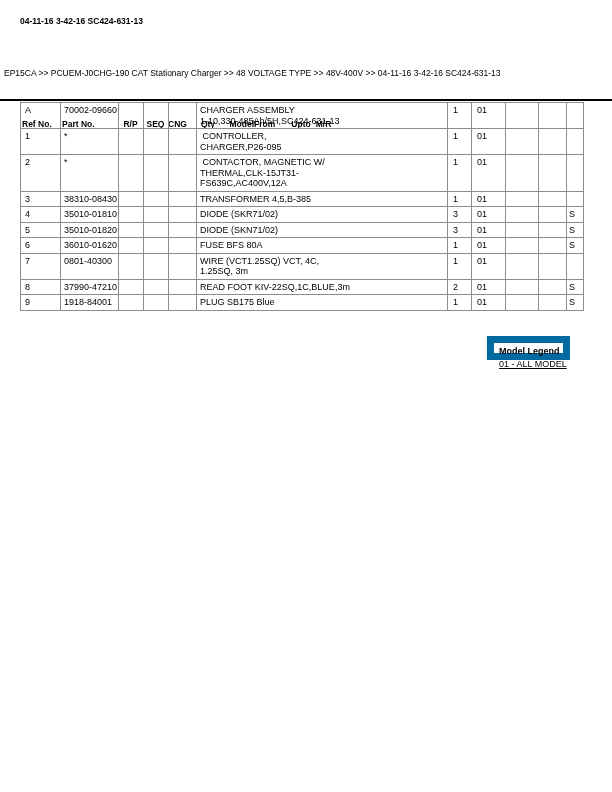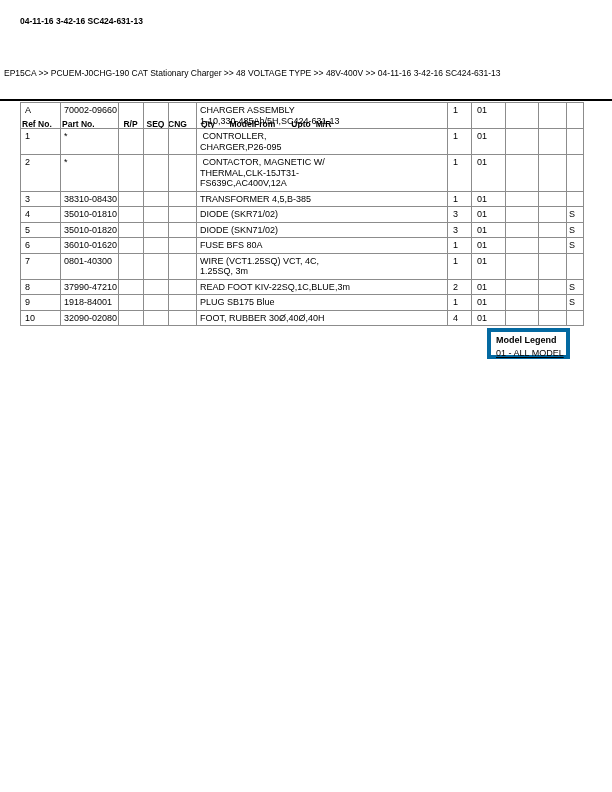--- a/index.html
+++ b/index.html
@@ -75,23 +75,23 @@
     overflow:hidden;
   }
   #parts-table td.cell-ref{padding-left:4px;}
   #parts-table td.cell-part{white-space:nowrap;}
   #parts-table td.cell-desc{white-space:pre-wrap;}
   #parts-table td.cell-qty{padding-left:5px;}
   #parts-table td.cell-model{padding-left:5px;}
   #parts-table td.cell-mr{padding-left:2px;}
   
   .legend-box{
-    position:absolute;left:487px;top:328px;
-    width:83px;height:31px;box-sizing:border-box;
-    border:4px solid #0369a1;
+    position:absolute;left:487px;top:336px;
+    width:83px;height:24px;box-sizing:border-box;
+    border:7px solid #0369a1;
     padding:2px 5px;
     font-size:9px;line-height:12.5px;
     background:var(--bg);
   }
   .legend-title{font-weight:bold;white-space:nowrap;}
   .legend-entry{white-space:nowrap;text-decoration:underline;}
 </style>
 </head>
 <body>
 
@@ -259,33 +259,20 @@
           <td class="cell-rp"></td>
           <td class="cell-seq"></td>
           <td class="cell-cng"></td>
           <td class="cell-desc">PLUG SB175 Blue</td>
           <td class="cell-qty">1</td>
           <td class="cell-model">01</td>
           <td class="cell-from"></td>
           <td class="cell-upto"></td>
           <td class="cell-mr">S</td>
         </tr>
-        <tr>
-          <td class="cell-ref">10</td>
-          <td class="cell-part">32090-02080</td>
-          <td class="cell-rp"></td>
-          <td class="cell-seq"></td>
-          <td class="cell-cng"></td>
-          <td class="cell-desc">FOOT, RUBBER 30Ø,40Ø,40H</td>
-          <td class="cell-qty">4</td>
-          <td class="cell-model">01</td>
-          <td class="cell-from"></td>
-          <td class="cell-upto"></td>
-          <td class="cell-mr"></td>
-        </tr>
       </tbody>
   </table>
 
   <div class="legend-box">
     <div class="legend-title">Model Legend</div>
     <div class="legend-entry">01 - ALL MODEL</div>
   </div>
 
 </div>
 

